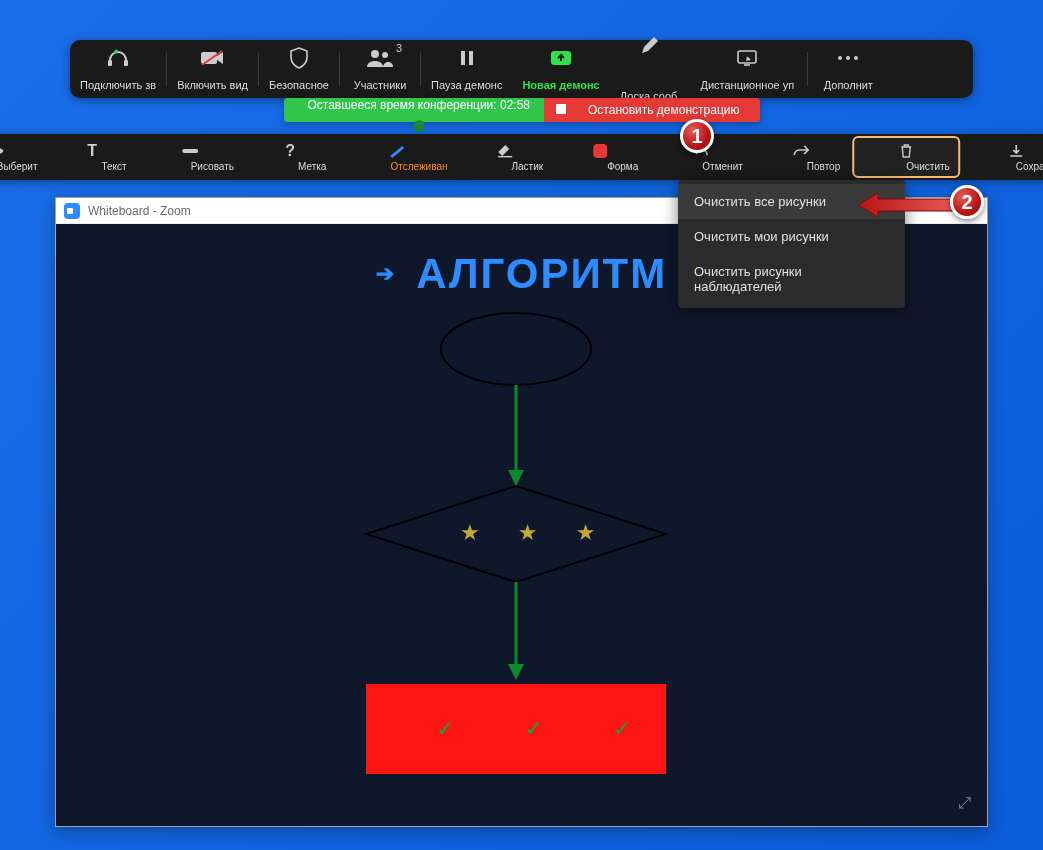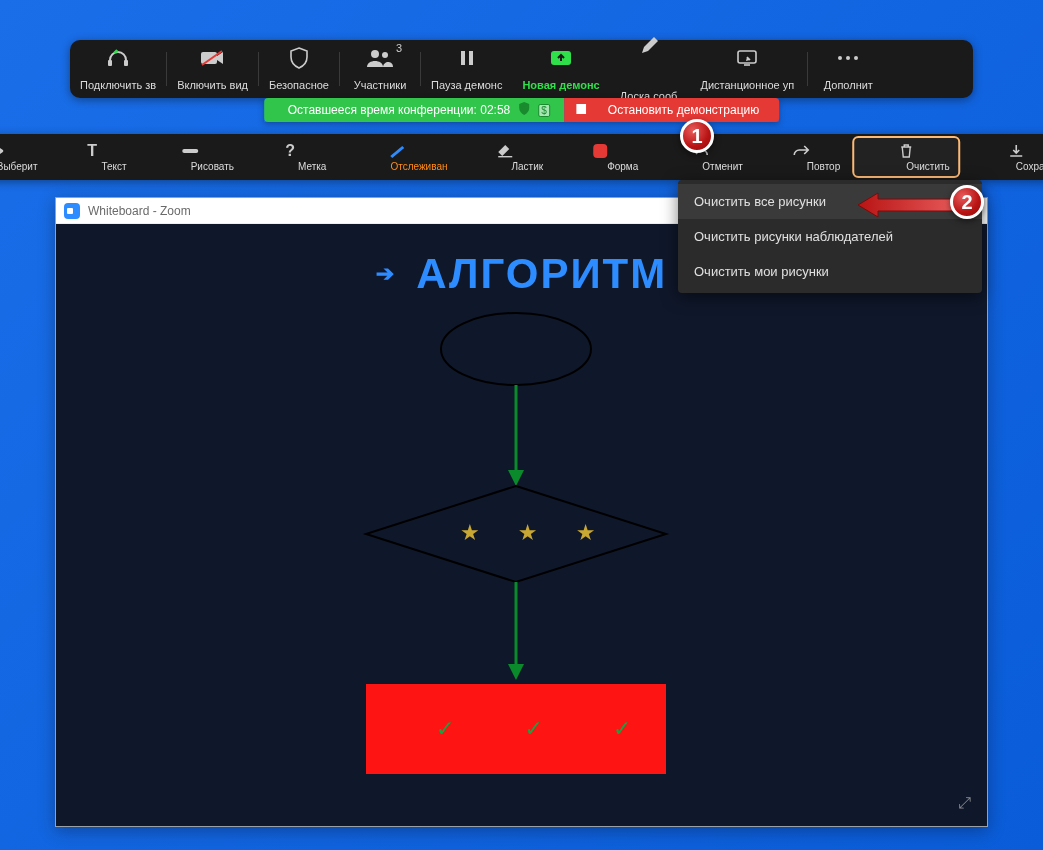--- a/index.html
+++ b/index.html
@@ -55,20 +55,21 @@
   }
   .status-left {
     background: #31c64b;
     color: #fff;
     padding: 0 14px 0 24px;
     display: flex;
     align-items: center;
     gap: 8px;
     border-top-left-radius: 4px;
     border-bottom-left-radius: 4px;
+    flex-direction: column;
   }
   .status-right {
     background: #e53935;
     color: #fff;
     padding: 0 20px 0 12px;
     display: flex;
     align-items: center;
     gap: 22px;
     border-top-right-radius: 4px;
     border-bottom-right-radius: 4px;
@@ -114,21 +115,21 @@
     background: #e53935; color: #fff; display: flex;
     align-items: center; justify-content: center; cursor: pointer;
     font-size: 14px; margin-left: 4px;
   }
 
   
   .dropdown {
     position: absolute;
     top: 180px;
     left: 678px;
-    width: 304px;
+    width: 227px;
     background: #2b2b2b;
     border-radius: 4px;
     box-shadow: 0 4px 16px rgba(0,0,0,0.5);
     padding: 4px 0;
     color: #e0e0e0;
     font-size: 13px;
   }
   .dropdown-item {
     padding: 10px 16px;
     cursor: pointer;
@@ -467,24 +468,24 @@
 
     <span class="expand-glyph">⤢</span>
   </div>
 </div>
 
 <div class="dropdown">
   <div class="dropdown-item">
     <span>Очистить все рисунки</span>
   </div>
   <div class="dropdown-item">
+    <span>Очистить мои рисунки</span>
+  </div>
+  <div class="dropdown-item">
     <span>Очистить рисунки наблюдателей</span>
-  </div>
-  <div class="dropdown-item">
-    <span>Очистить мои рисунки</span>
   </div>
 </div>
 
 <svg class="arrow-callout" width="100" height="28">
   <defs>
     <linearGradient id="ga" x1="0" y1="0" x2="1" y2="0">
       <stop offset="0%" stop-color="#b81414"></stop>
       <stop offset="100%" stop-color="#e85a5a"></stop>
     </linearGradient>
   </defs>

